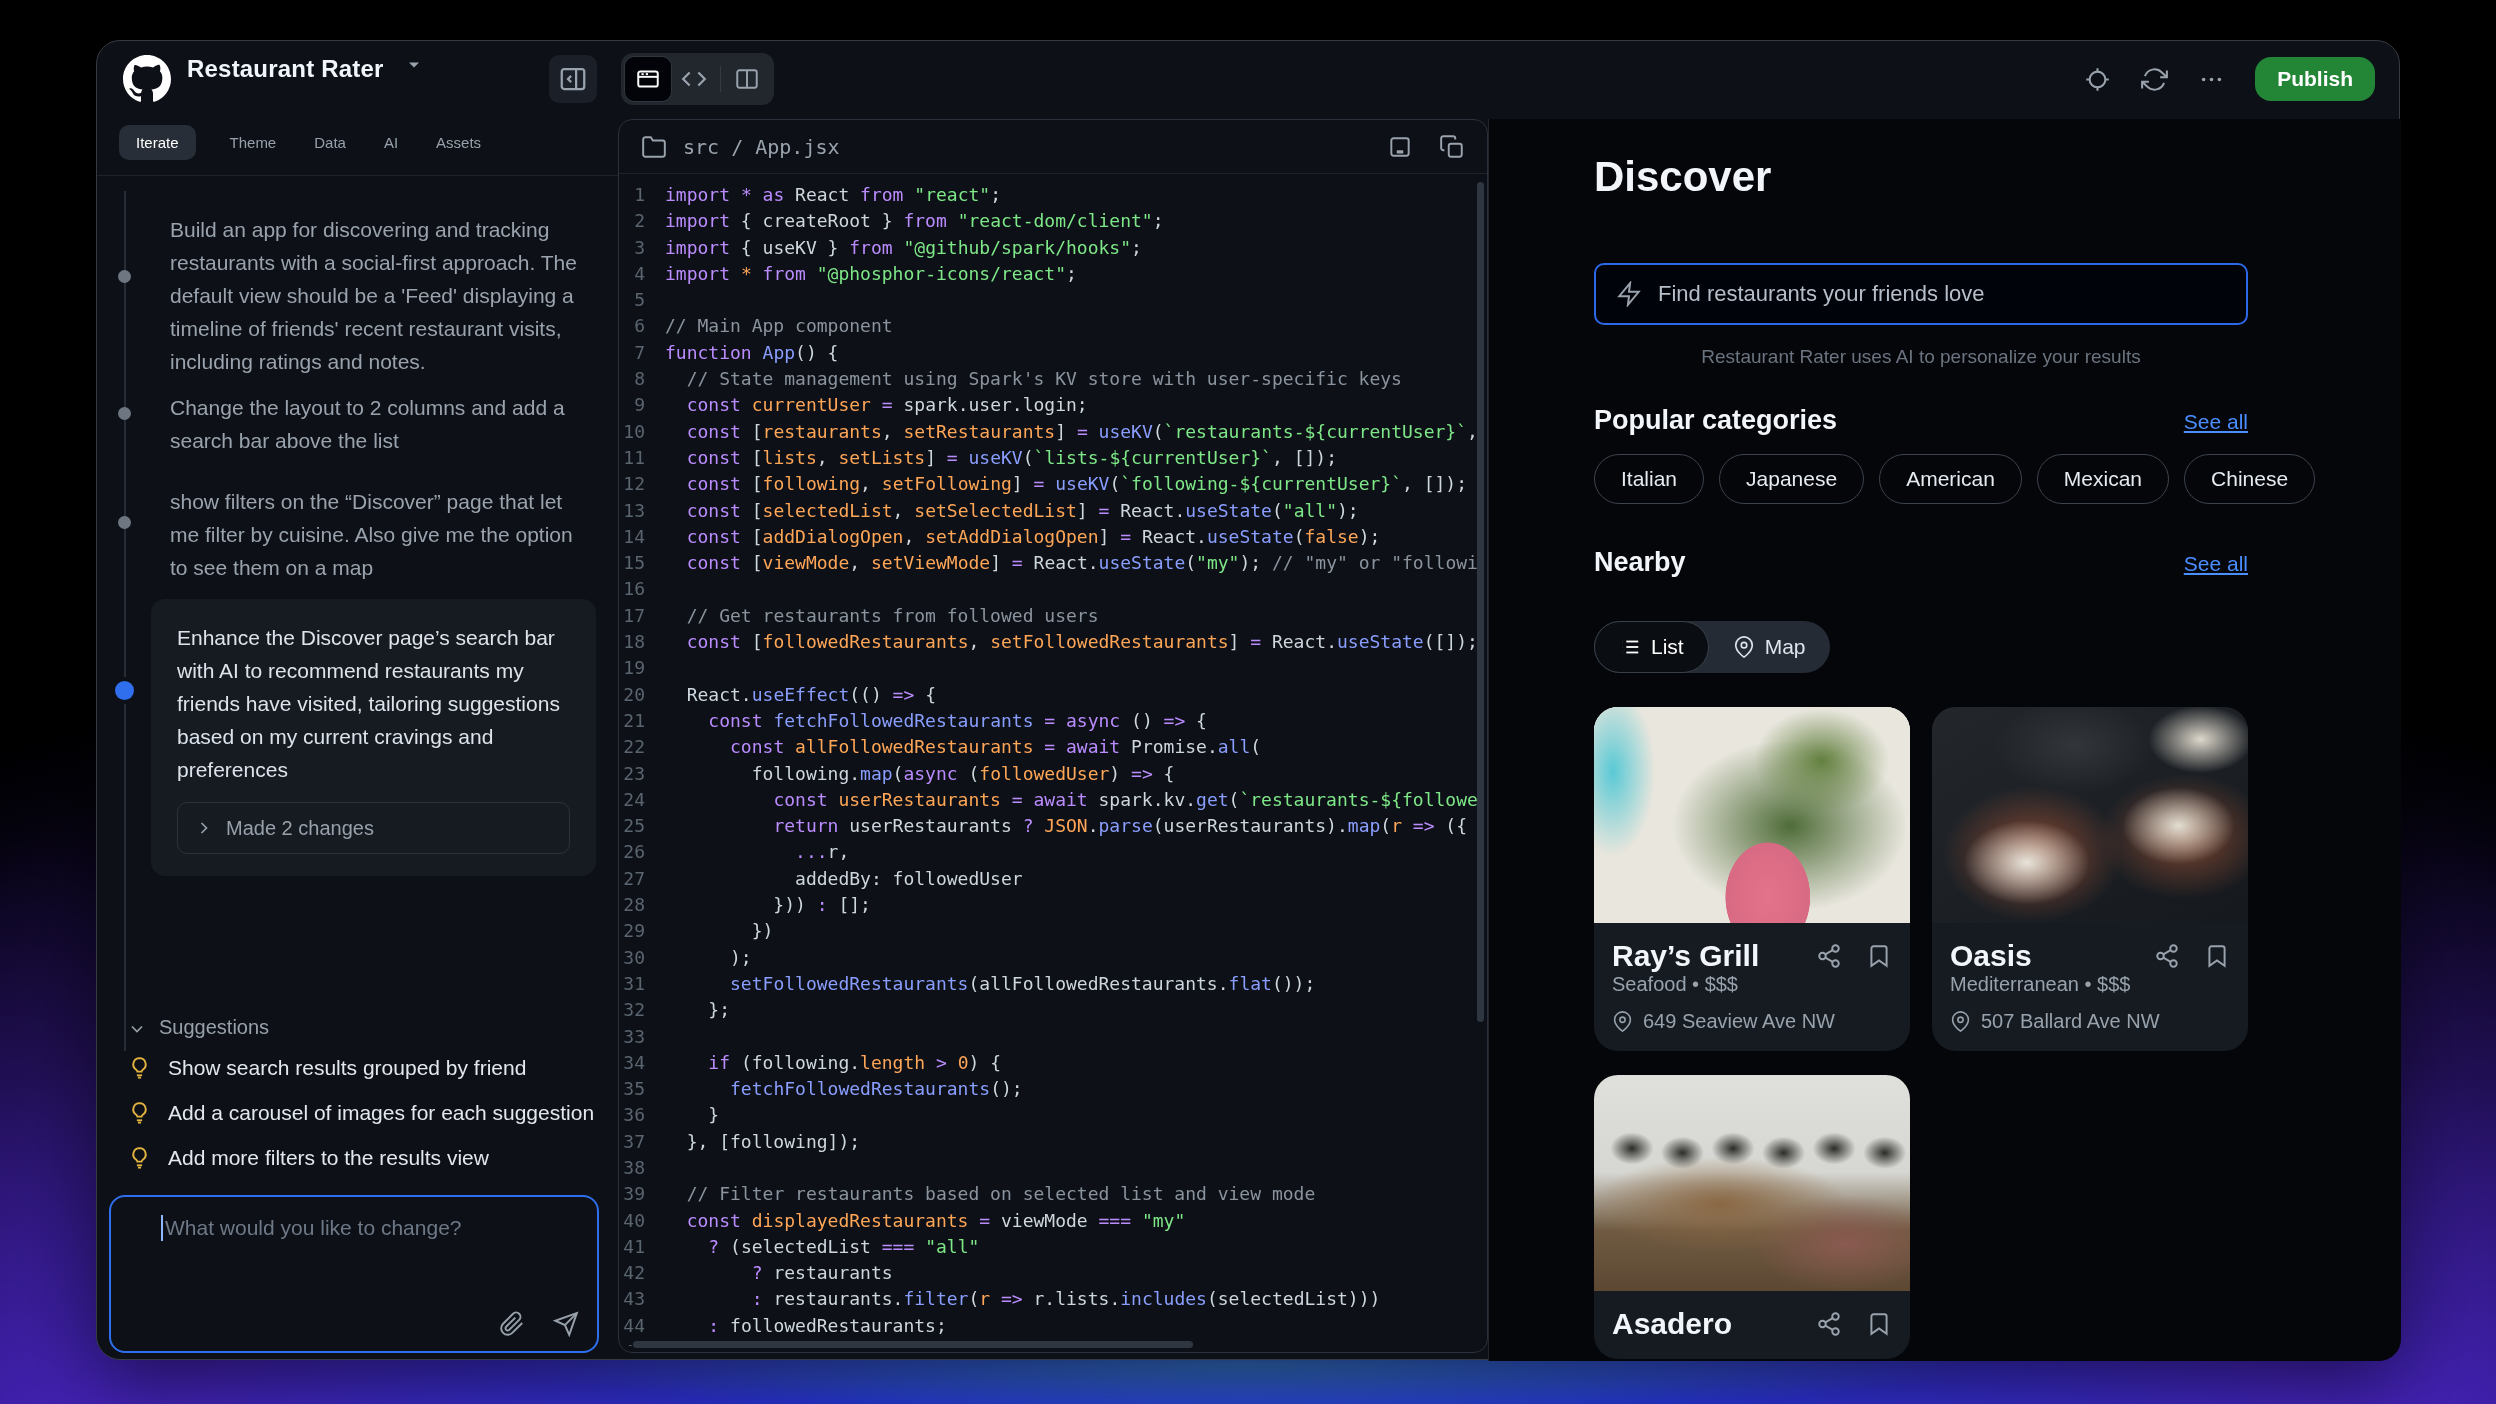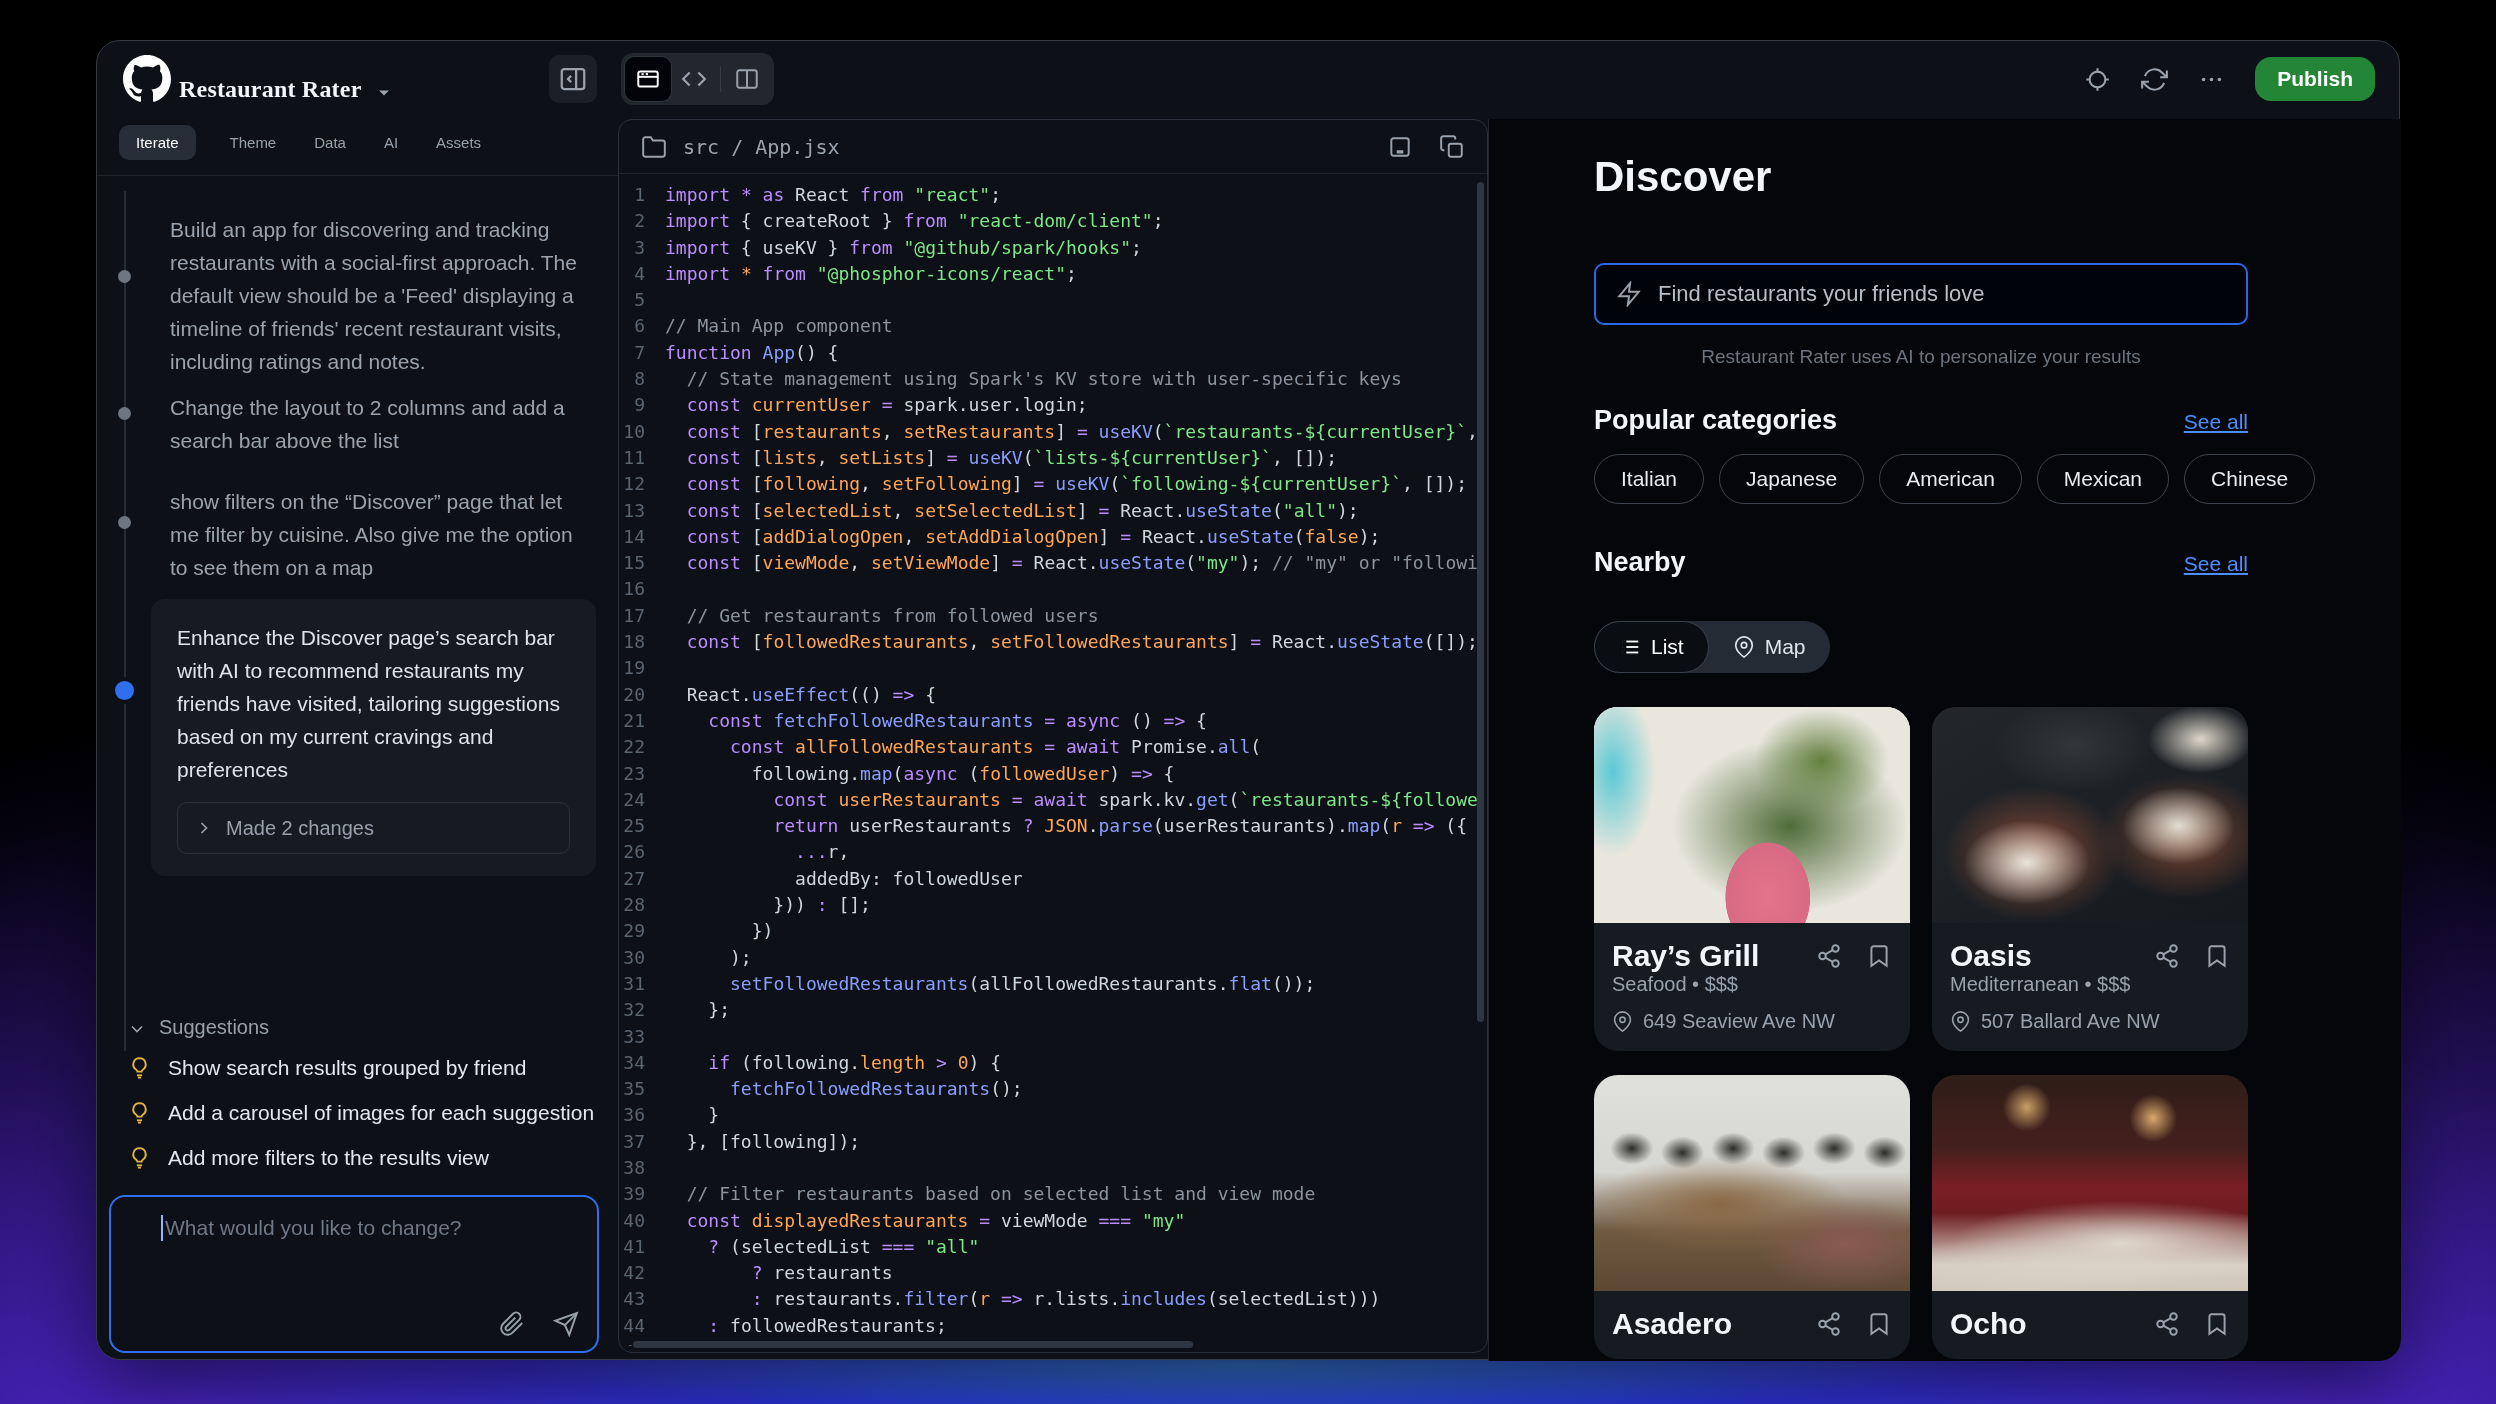--- a/index.html
+++ b/index.html
@@ -12,21 +12,21 @@
       radial-gradient(95% 70% at 50% 112%, #2e53f2 0%, #2b3af0 24%, #4b27cd 48%, #221057 72%, #05030d 92%, #000 100%);
     position:relative;
   }
   .window {
     position:absolute; left:96px; top:40px; width:2304px; height:1320px;
     background:#0d1117; border:1px solid #343b45; border-radius:24px;
     box-shadow:0 30px 90px rgba(0,0,0,.6);
   }
   
   .hdr { position:absolute; left:0; top:0; width:100%; height:76px; }
-  .brand { position:absolute; left:26px; top:14px; display:flex; align-items:flex-end; gap:8px;font-family:Liberation Serif, serif; }
+  .brand { position:absolute; left:26px; top:14px; display:flex; align-items:flex-start; gap:16px; }
   .gh-logo { width:48px; height:48px; color:#fff; }
   .brand-title { font-size:24px; font-weight:700; color:#f0f6fc; letter-spacing:.2px; }
   .caret { color:#9aa3ad; margin-left:4px; }
   .iconbtn { background:none; border:none; color:#9aa3ad; cursor:pointer; display:flex; align-items:center; justify-content:center; }
   .panel-toggle { position:absolute; left:452px; top:14px; width:48px; height:48px; border-radius:10px; background:#1b2028; }
   .viewswitch { position:absolute; left:524px; top:12px; height:52px; background:#22272e; border-radius:12px; display:flex; align-items:center; padding:4px; }
   .vs-seg { width:46px; height:44px; border-radius:9px; display:flex; align-items:center; justify-content:center; color:#9aa3ad; }
   .vs-seg.active { background:#02040a; color:#fff; box-shadow:0 0 0 1px #30363d; }
   .vs-div { width:1px; height:26px; background:#343b45; margin:0 3px; }
   .hdr-right { position:absolute; right:24px; top:14px; height:48px; display:flex; align-items:center; gap:30px; }
@@ -486,40 +486,16 @@
               <span>
                   <svg viewBox="0 0 24 24" width="26" height="26" fill="none" stroke="currentColor" stroke-width="1.8">
                     <path d="M19 21l-7-5-7 5V5a2 2 0 0 1 2-2h10a2 2 0 0 1 2 2z"></path>
                   </svg>
                 </span>
             </span>
           </div>
         </div>
       </div>
 
-      <div class="card">
-        <div class="cimg img-ocho"></div>
-        <div class="cbody">
-          <div class="crow">
-            <span class="cname">Ocho</span>
-            <span class="cicons">
-              <span>
-                  <svg viewBox="0 0 24 24" width="26" height="26" fill="none" stroke="currentColor" stroke-width="1.8">
-                    <circle cx="18" cy="5" r="3"></circle>
-                    <circle cx="6" cy="12" r="3"></circle>
-                    <circle cx="18" cy="19" r="3"></circle>
-                    <line x1="8.59" y1="13.51" x2="15.42" y2="17.49"></line>
-                    <line x1="15.41" y1="6.51" x2="8.59" y2="10.49"></line>
-                  </svg>
-                </span>
-              <span>
-                  <svg viewBox="0 0 24 24" width="26" height="26" fill="none" stroke="currentColor" stroke-width="1.8">
-                    <path d="M19 21l-7-5-7 5V5a2 2 0 0 1 2-2h10a2 2 0 0 1 2 2z"></path>
-                  </svg>
-                </span>
-            </span>
-          </div>
-        </div>
-      </div>
     </div>
   </div>
 
 </div>
 
 </body></html>

